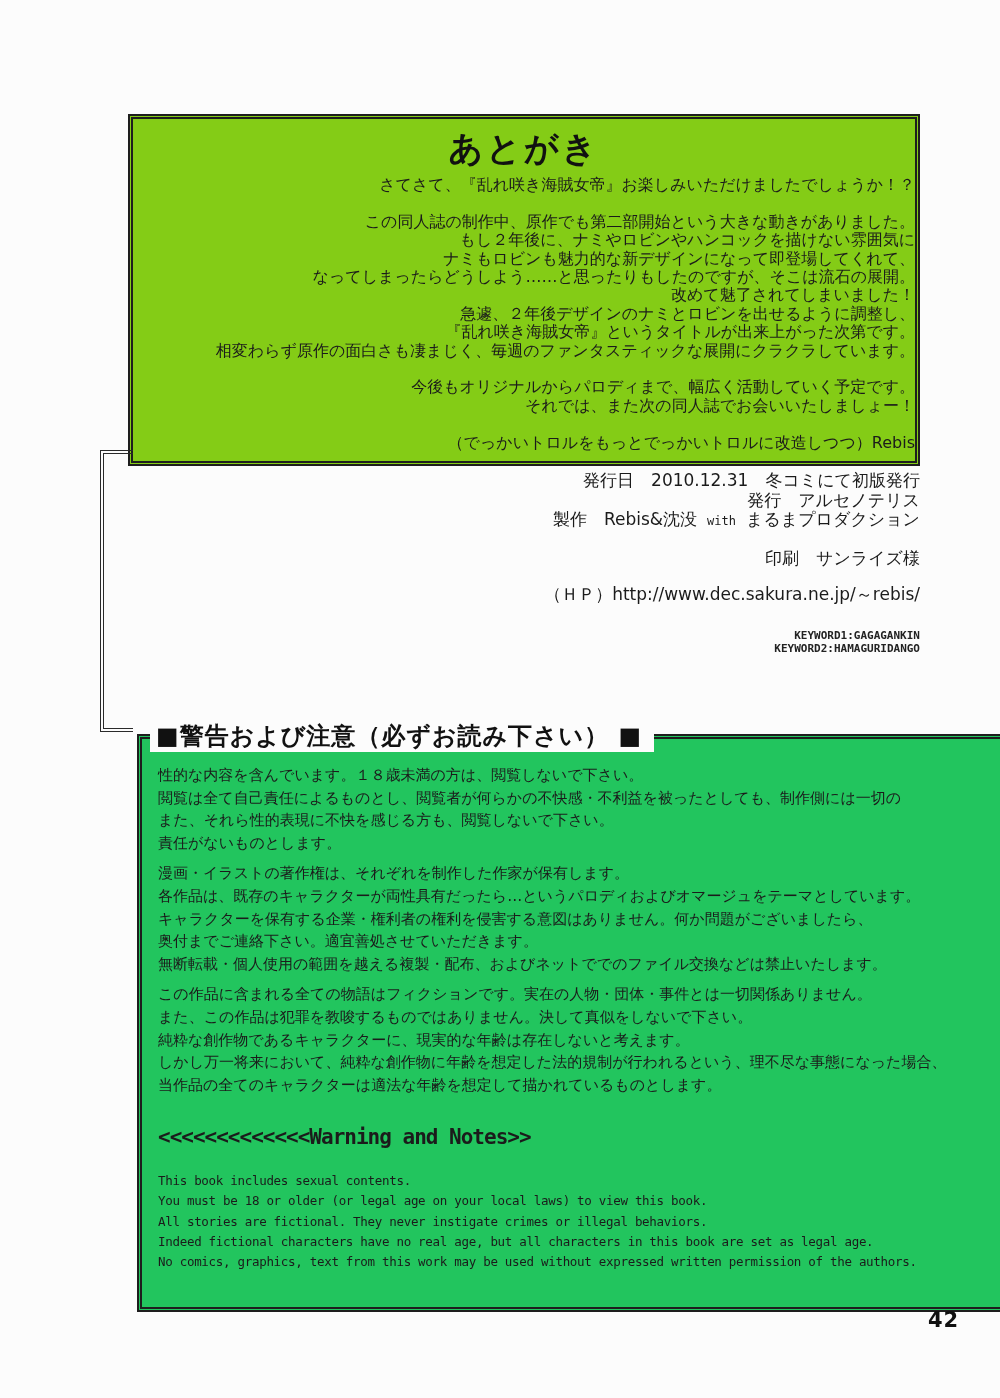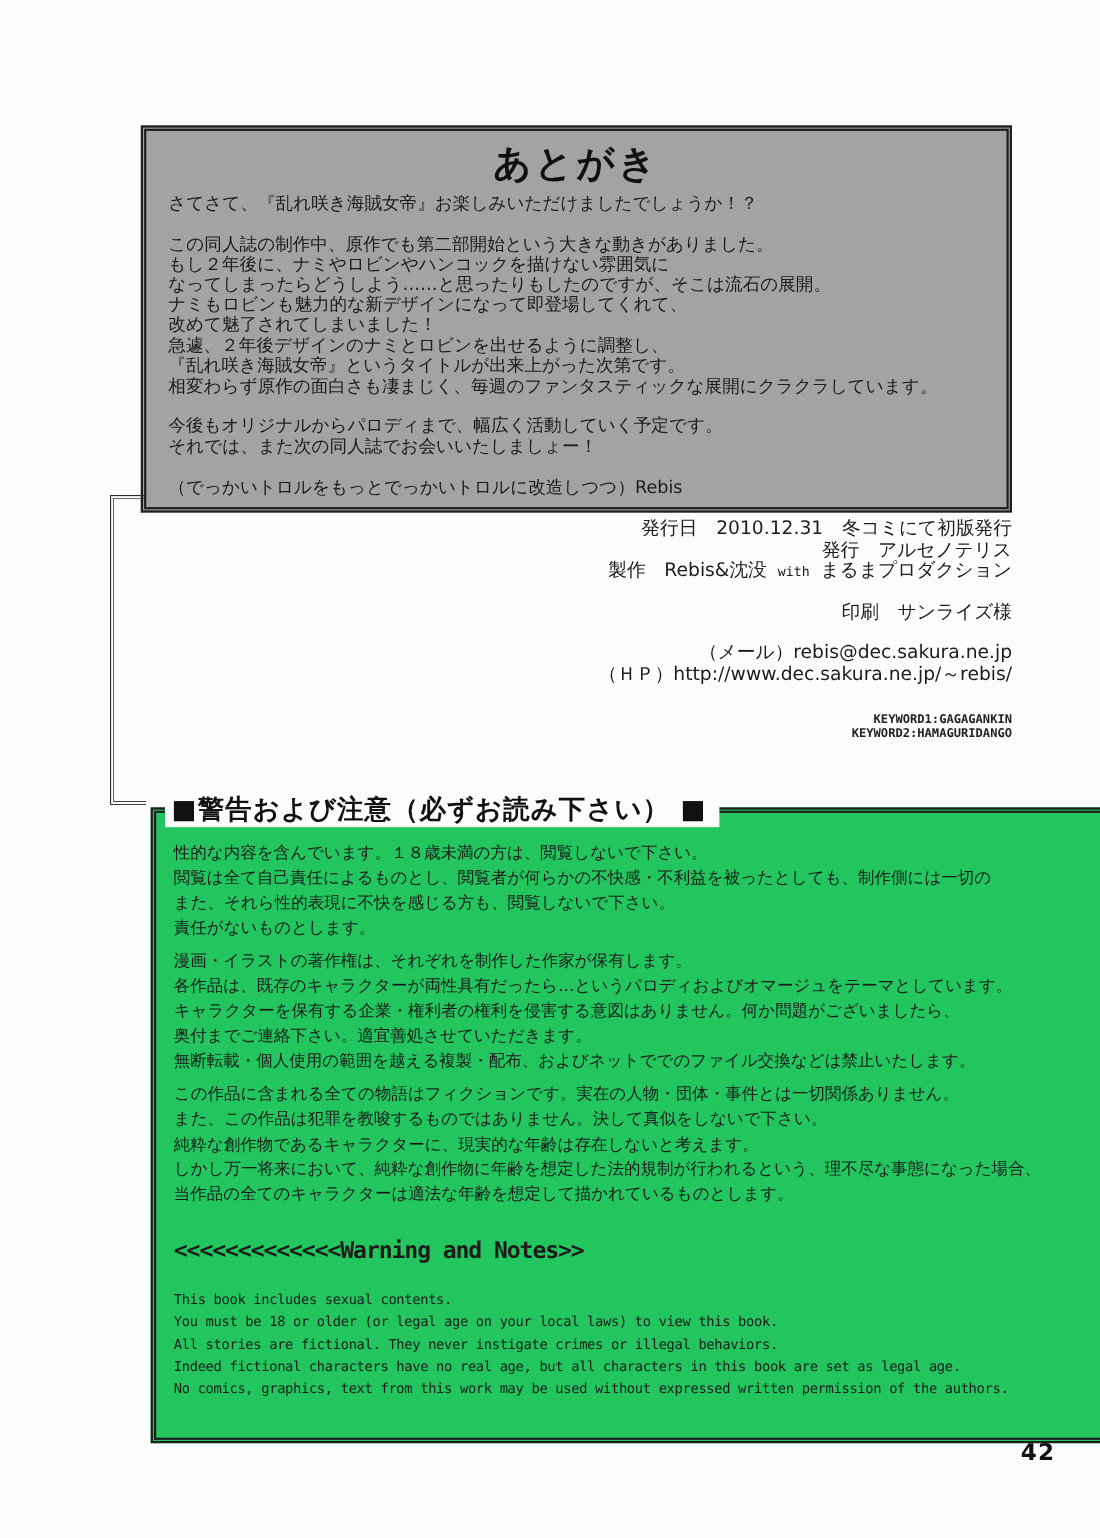--- a/index.html
+++ b/index.html
@@ -8,27 +8,27 @@
     background:#fcfcfc;
     font-family:"DejaVu Sans","Liberation Sans",sans-serif;
     color:#1b1b1b;
     -webkit-font-smoothing:antialiased;
   }
   .page{position:relative;width:1000px;height:1398px;overflow:hidden;}
 
   
   .afterword-box{
     position:absolute;left:128px;top:114px;width:792px;height:352px;
-    border:5px double #1e1e1e;box-sizing:border-box;background:#a3a3a3;
+    border:5px double #1e1e1e;box-sizing:border-box;background:#84cc16;
   }
   .afterword-title{
     margin:7px 0 4px 0;text-align:center;
     font-size:34px;font-weight:900;letter-spacing:3px;color:#111;
   }
-  .afterword-lines{font-size:16px;line-height:18.4px;text-align:left;font-weight:500;padding-left:20px;}
+  .afterword-lines{font-size:16px;line-height:18.4px;text-align:right;font-weight:500;padding-left:20px;}
   .afterword-lines .line{min-height:18.4px;white-space:nowrap;}
 
   
   .bracket{
     position:absolute;left:100px;top:450px;width:33px;height:282px;
     border:4px double #2a2a2a;border-right:none;box-sizing:border-box;
   }
 
   
   .colophon{
@@ -79,22 +79,22 @@
 
 <div class="page">
 
   <div class="afterword-box">
     <div class="afterword-title">あとがき</div>
     <div class="afterword-lines">
       <div class="line">さてさて、『乱れ咲き海賊女帝』お楽しみいただけましたでしょうか！？</div>
       <div class="line"></div>
       <div class="line">この同人誌の制作中、原作でも第二部開始という大きな動きがありました。</div>
       <div class="line">もし２年後に、ナミやロビンやハンコックを描けない雰囲気に</div>
+      <div class="line">ナミもロビンも魅力的な新デザインになって即登場してくれて、</div>
       <div class="line">なってしまったらどうしよう……と思ったりもしたのですが、そこは流石の展開。</div>
-      <div class="line">ナミもロビンも魅力的な新デザインになって即登場してくれて、</div>
       <div class="line">改めて魅了されてしまいました！</div>
       <div class="line">急遽、２年後デザインのナミとロビンを出せるように調整し、</div>
       <div class="line">『乱れ咲き海賊女帝』というタイトルが出来上がった次第です。</div>
       <div class="line">相変わらず原作の面白さも凄まじく、毎週のファンタスティックな展開にクラクラしています。</div>
       <div class="line"></div>
       <div class="line">今後もオリジナルからパロディまで、幅広く活動していく予定です。</div>
       <div class="line">それでは、また次の同人誌でお会いいたしましょー！</div>
       <div class="line"></div>
       <div class="line">（でっかいトロルをもっとでっかいトロルに改造しつつ）Rebis</div>
     </div>
@@ -102,21 +102,20 @@
 
   <div class="bracket"></div>
 
   <div class="colophon">
     <div class="line">発行日　2010.12.31　冬コミにて初版発行</div>
     <div class="line">発行　アルセノテリス</div>
     <div class="line"><span>製作　Rebis&amp;沈没</span><span class="with-label">with</span><span>まるまプロダクション</span></div>
     <div class="gap"></div>
     <div class="line">印刷　サンライズ様</div>
     <div class="gap"></div>
-    <div class="line">（メール）rebis@dec.sakura.ne.jp</div>
     <div class="line">（ＨＰ）http://www.dec.sakura.ne.jp/～rebis/</div>
     <div class="keywords">
       <div>KEYWORD1:GAGAGANKIN</div>
       <div>KEYWORD2:HAMAGURIDANGO</div>
     </div>
   </div>
 
   <div class="warning-box">
     <div class="warning-header">■警告および注意（必ずお読み下さい） ■</div>
     <div class="warning-body">

